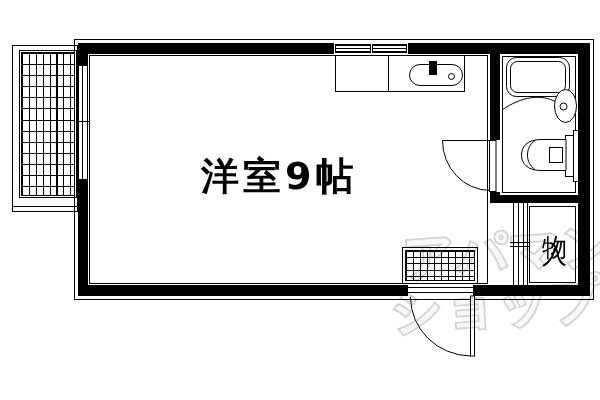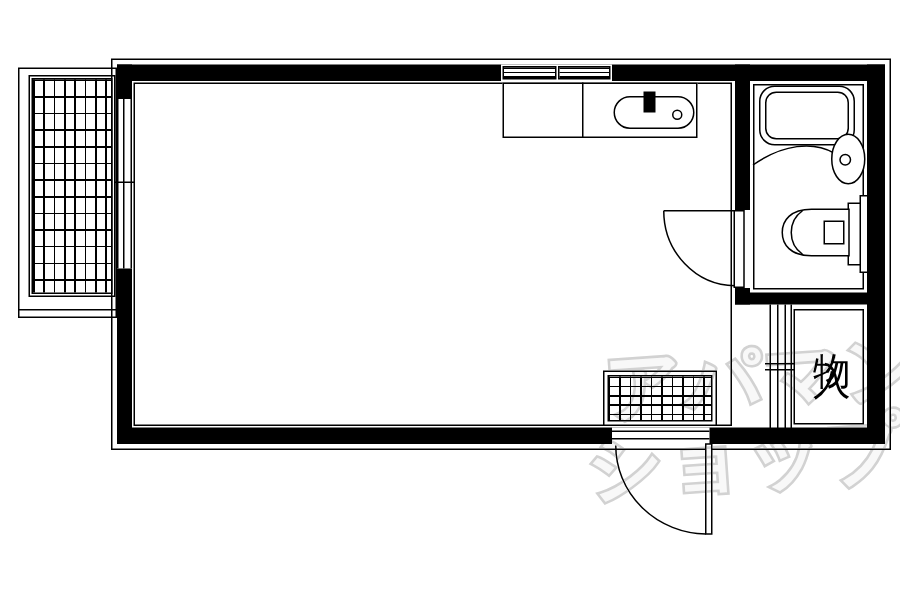--- a/index.html
+++ b/index.html
@@ -105,20 +105,21 @@
     <rect x="549.5" y="147.5" width="13" height="15" fill="#fff" stroke="#000"></rect>
 
     <rect x="489.5" y="140.5" width="6.5" height="51" fill="#fff" stroke="#000"></rect>
     <line x1="442.5" y1="140.5" x2="489.5" y2="140.5" stroke="#000"></line>
     <path d="M442.5,140.5 A48,50 0 0 0 490,190.5" fill="none" stroke="#000"></path>
 
     <rect x="470.5" y="296" width="4" height="60" fill="#fff" stroke="#000"></rect>
     <path d="M410.5,297 A61,59 0 0 0 470.5,356" fill="none" stroke="#000"></path>
   </svg>
 
+  <div id="main-label">洋室9帖</div>
   <div id="closet-label">物入</div>
 
   <div id="watermark">
     <span class="wm1">アパマン</span>
     <span class="wm2">ショップ</span>
   </div>
 
 </div>
 
 </body></html>

